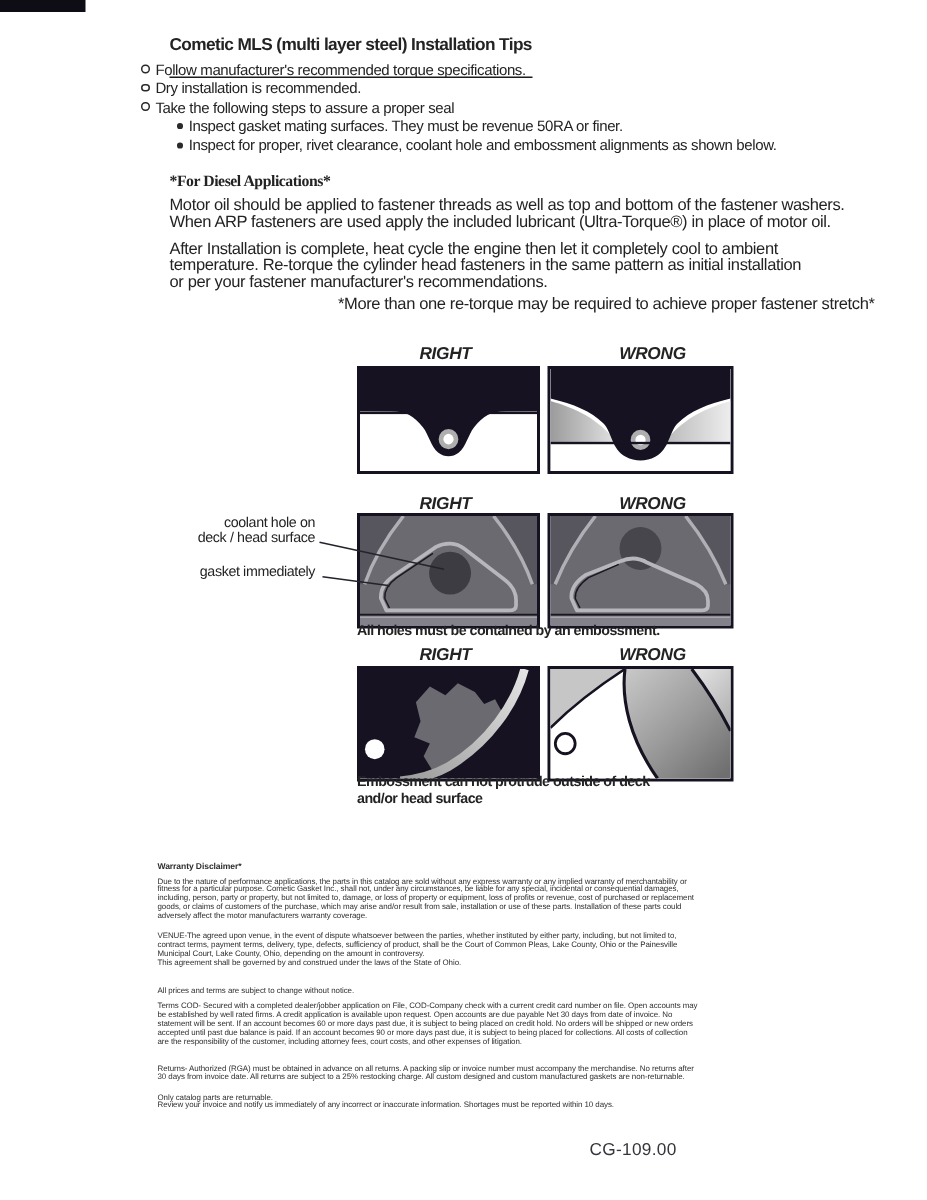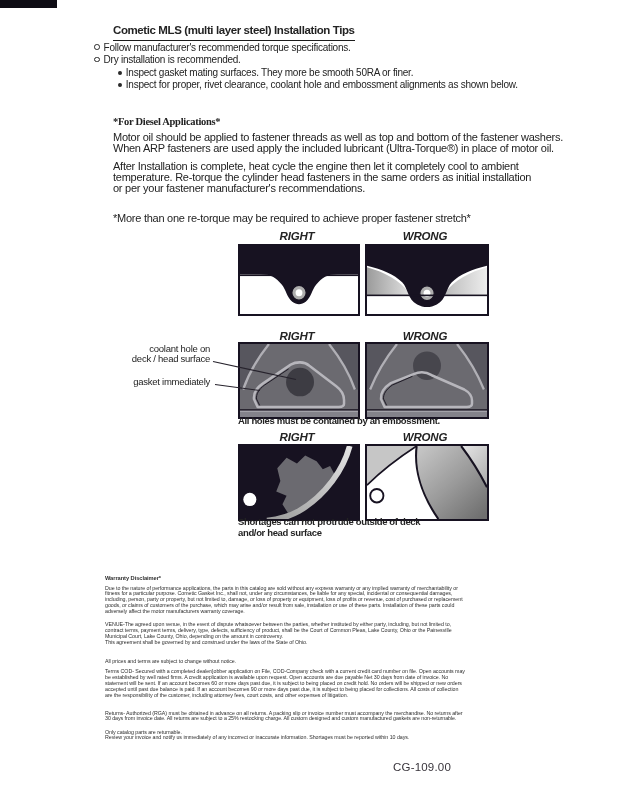--- a/index.html
+++ b/index.html
@@ -1,33 +1,33 @@
 <!DOCTYPE html>
 <html><head>
 <meta charset="utf-8">
 <style>
   html,body{margin:0;padding:0;background:#fff;}
   .page{position:relative;width:618px;height:800px;background:#ffffff;overflow:hidden;
         font-family:"Liberation Sans",sans-serif;color:#232323;}
   .abs{position:absolute;}
   .corner-mark{left:0;top:0;width:57px;height:7.5px;background:#0e0c14;}
   .title{left:113px;top:24px;font-size:11.5px;font-weight:bold;letter-spacing:-0.4px;
-         border-bottom:1.7px solid #1c1c1c;padding-bottom:4px;white-space:nowrap;}
+         border-bottom:1.7px solid #1c1c1c;padding-bottom:15px;white-space:nowrap;}
   .bullets{left:94px;top:42px;font-size:10px;letter-spacing:-0.25px;line-height:12.4px;white-space:nowrap;}
   .b-row{display:flex;align-items:baseline;}
   .b-sub{margin-left:24px;}
   .ring{display:inline-block;width:3.6px;height:3.6px;border:1px solid #2a2a2a;border-radius:50%;
         margin-right:4px;position:relative;top:-1px;flex:none;}
   .dot{display:inline-block;width:3.8px;height:3.8px;background:#2a2a2a;border-radius:50%;
         margin-right:4px;position:relative;top:-1px;flex:none;}
   .h2{left:113px;top:115.5px;font-size:10.5px;font-weight:bold;letter-spacing:-0.3px;font-family:Liberation Serif, serif;}
   .para{left:113px;font-size:11px;letter-spacing:-0.25px;line-height:11.4px;white-space:pre-line;width:470px;}
-  .p1{top:131.5px;} .p2{top:160.5px;} .pnote{top:213px;}
+  .p1{top:131.5px;} .p2{top:160.5px;} .pnote{top:198px;text-align:right;}
   .dg-label{font-size:11.5px;font-weight:bold;text-align:center;letter-spacing:-0.2px;font-style:italic;}
-  .lab-l{left:238px;width:118px;} .lab-r{left:365px;width:120px;}
+  .lab-l{left:238px;width:118px;} .lab-r{left:375px;width:120px;}
   .row1{top:230px;} .row2{top:330px;} .row3{top:431px;}
   .panel{border:2px solid #171221;background:#fff;}
   .panel svg{display:block;width:100%;height:100%;}
   .pA{left:238px;top:244px;width:118px;height:68px;}
   .pB{left:365px;top:244px;width:120px;height:68px;}
   .pC{left:238px;top:342px;width:118px;height:73px;}
   .pD{left:365px;top:342px;width:120px;height:73px;}
   .pE{left:238px;top:444px;width:118px;height:73px;}
   .pF{left:365px;top:444px;width:120px;height:73px;}
   .caption{left:238px;font-size:9.5px;font-weight:bold;letter-spacing:-0.35px;line-height:10.5px;
@@ -54,35 +54,39 @@
 
   <div class="abs bullets">
     <div class="b-row">
         <span class="ring"></span>
         <span>Follow manufacturer's recommended torque specifications.</span>
       </div>
     <div class="b-row">
         <span class="ring"></span>
         <span>Dry installation is recommended.</span>
       </div>
+    <div class="b-row">
+        <span class="ring"></span>
+        <span>Take the following steps to assure a proper seal</span>
+      </div>
     <div class="b-row b-sub">
         <span class="dot"></span>
-        <span>Inspect gasket mating surfaces.  They more be smooth 50RA or finer.</span>
+        <span>Inspect gasket mating surfaces.  They must be revenue 50RA or finer.</span>
       </div>
     <div class="b-row b-sub">
         <span class="dot"></span>
         <span>Inspect for proper, rivet clearance, coolant hole and embossment alignments as shown below.</span>
       </div>
   </div>
 
   <div class="abs h2">*For Diesel Applications*</div>
   <div class="abs para p1">Motor oil should be applied to fastener threads as well as top and bottom of the fastener washers.
 When ARP fasteners are used apply the included lubricant (Ultra-Torque®) in place of motor oil.</div>
   <div class="abs para p2">After Installation is complete, heat cycle the engine then let it completely cool to ambient
-temperature. Re-torque the cylinder head fasteners in the same orders as initial installation
+temperature. Re-torque the cylinder head fasteners in the same pattern as initial installation
 or per your fastener manufacturer's recommendations.</div>
   <div class="abs para pnote">*More than one re-torque may be required to achieve proper fastener stretch*</div>
 
   <div class="abs dg-label lab-l row1">RIGHT</div>
   <div class="abs dg-label lab-r row1">WRONG</div>
 
   <div class="abs panel pA">
     <svg viewBox="0 0 114 64" preserveAspectRatio="none">
       <defs>
         <linearGradient id="gA" x1="0" y1="0" x2="1" y2="0">
@@ -203,21 +207,21 @@
       <path d="M0,0 H48 C33,9.5 14,23.5 0,37 Z" fill="#c6c6c6"></path>
       <path d="M48,0 C33,9.5 14,23.5 0,37" fill="none" stroke="#171221" stroke-width="1.6"></path>
       <path d="M48,0 H116 V69 H69 C51,44 45.5,19.5 48,0 Z" fill="url(#gF)"></path>
       <path d="M48,0 C45.5,19.5 51,44 69,69" fill="none" stroke="#171221" stroke-width="2"></path>
       <path d="M91,0 H116 V39 C108.5,24.5 100,11.5 91,0 Z" fill="url(#gF2)"></path>
       <path d="M91,0 C100,11.5 108.5,24.5 116,39" fill="none" stroke="#171221" stroke-width="2"></path>
       <circle cx="9.5" cy="47" r="6.4" fill="#ffffff" stroke="#171221" stroke-width="1.8"></circle>
     </svg>
   </div>
 
-  <div class="abs caption cap3">Shortages can not protrude outside of deck
+  <div class="abs caption cap3">Embossment can not protrude outside of deck
 and/or head surface</div>
 
   <svg class="abs overlay">
     <line x1="213" y1="361.5" x2="296" y2="379.5" stroke="#26222c" stroke-width="1.1"></line>
     <line x1="215" y1="384.5" x2="260" y2="390.5" stroke="#26222c" stroke-width="1.1"></line>
   </svg>
 
   <div class="abs disc disc-h">Warranty Disclaimer*</div>
   <div class="abs disc d1">Due to the nature of performance applications, the parts in this catalog are sold without any express warranty or any implied warranty of merchantability or
 fitness for a particular purpose.  Cometic Gasket Inc., shall not, under any circumstances, be liable for any special, incidental or consequential damages,

